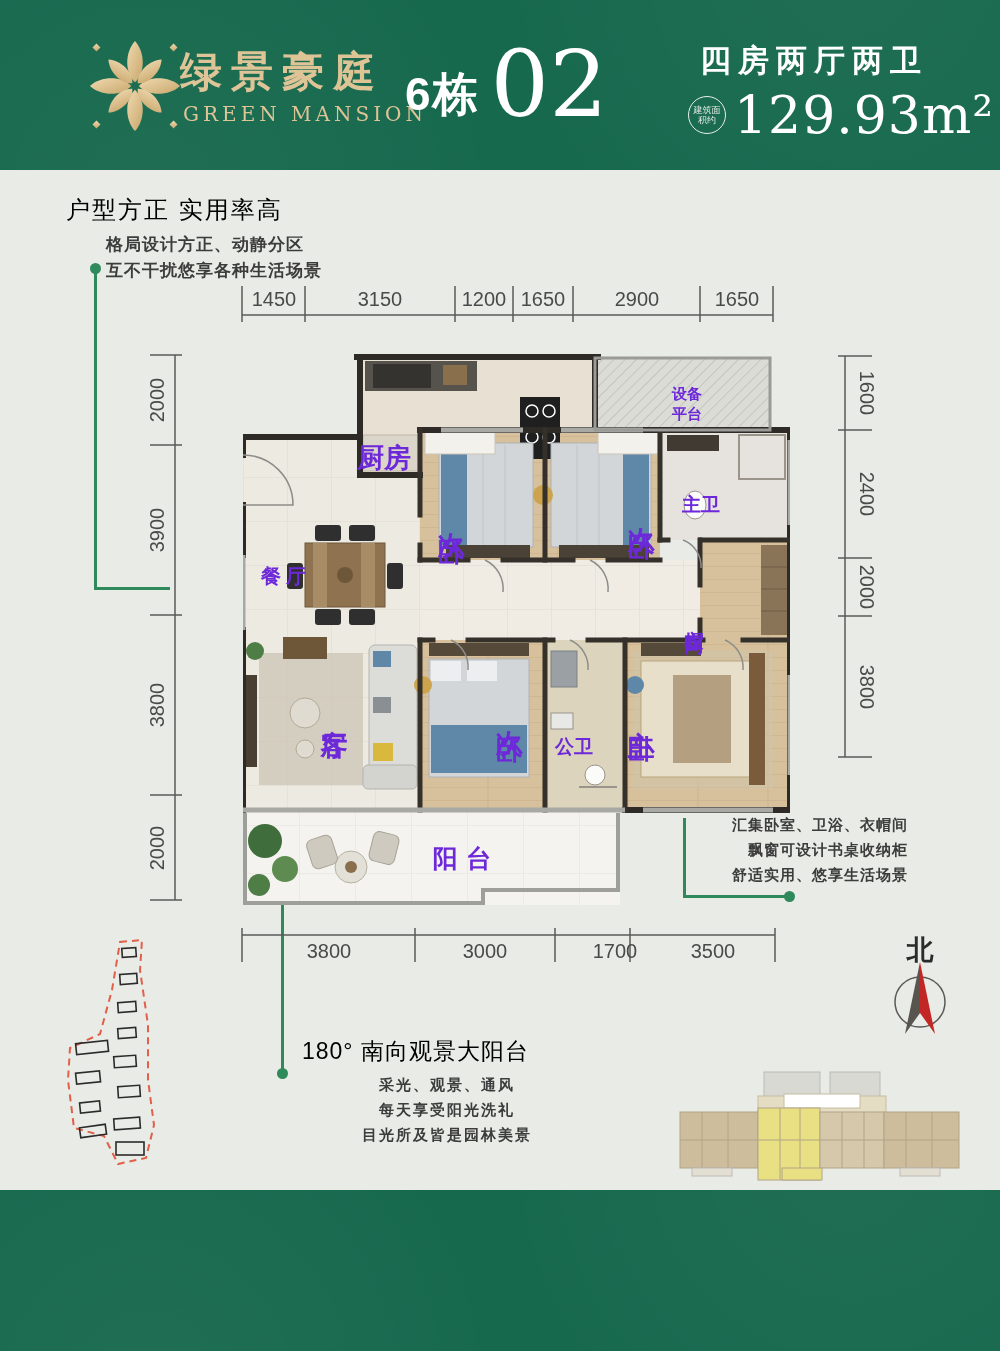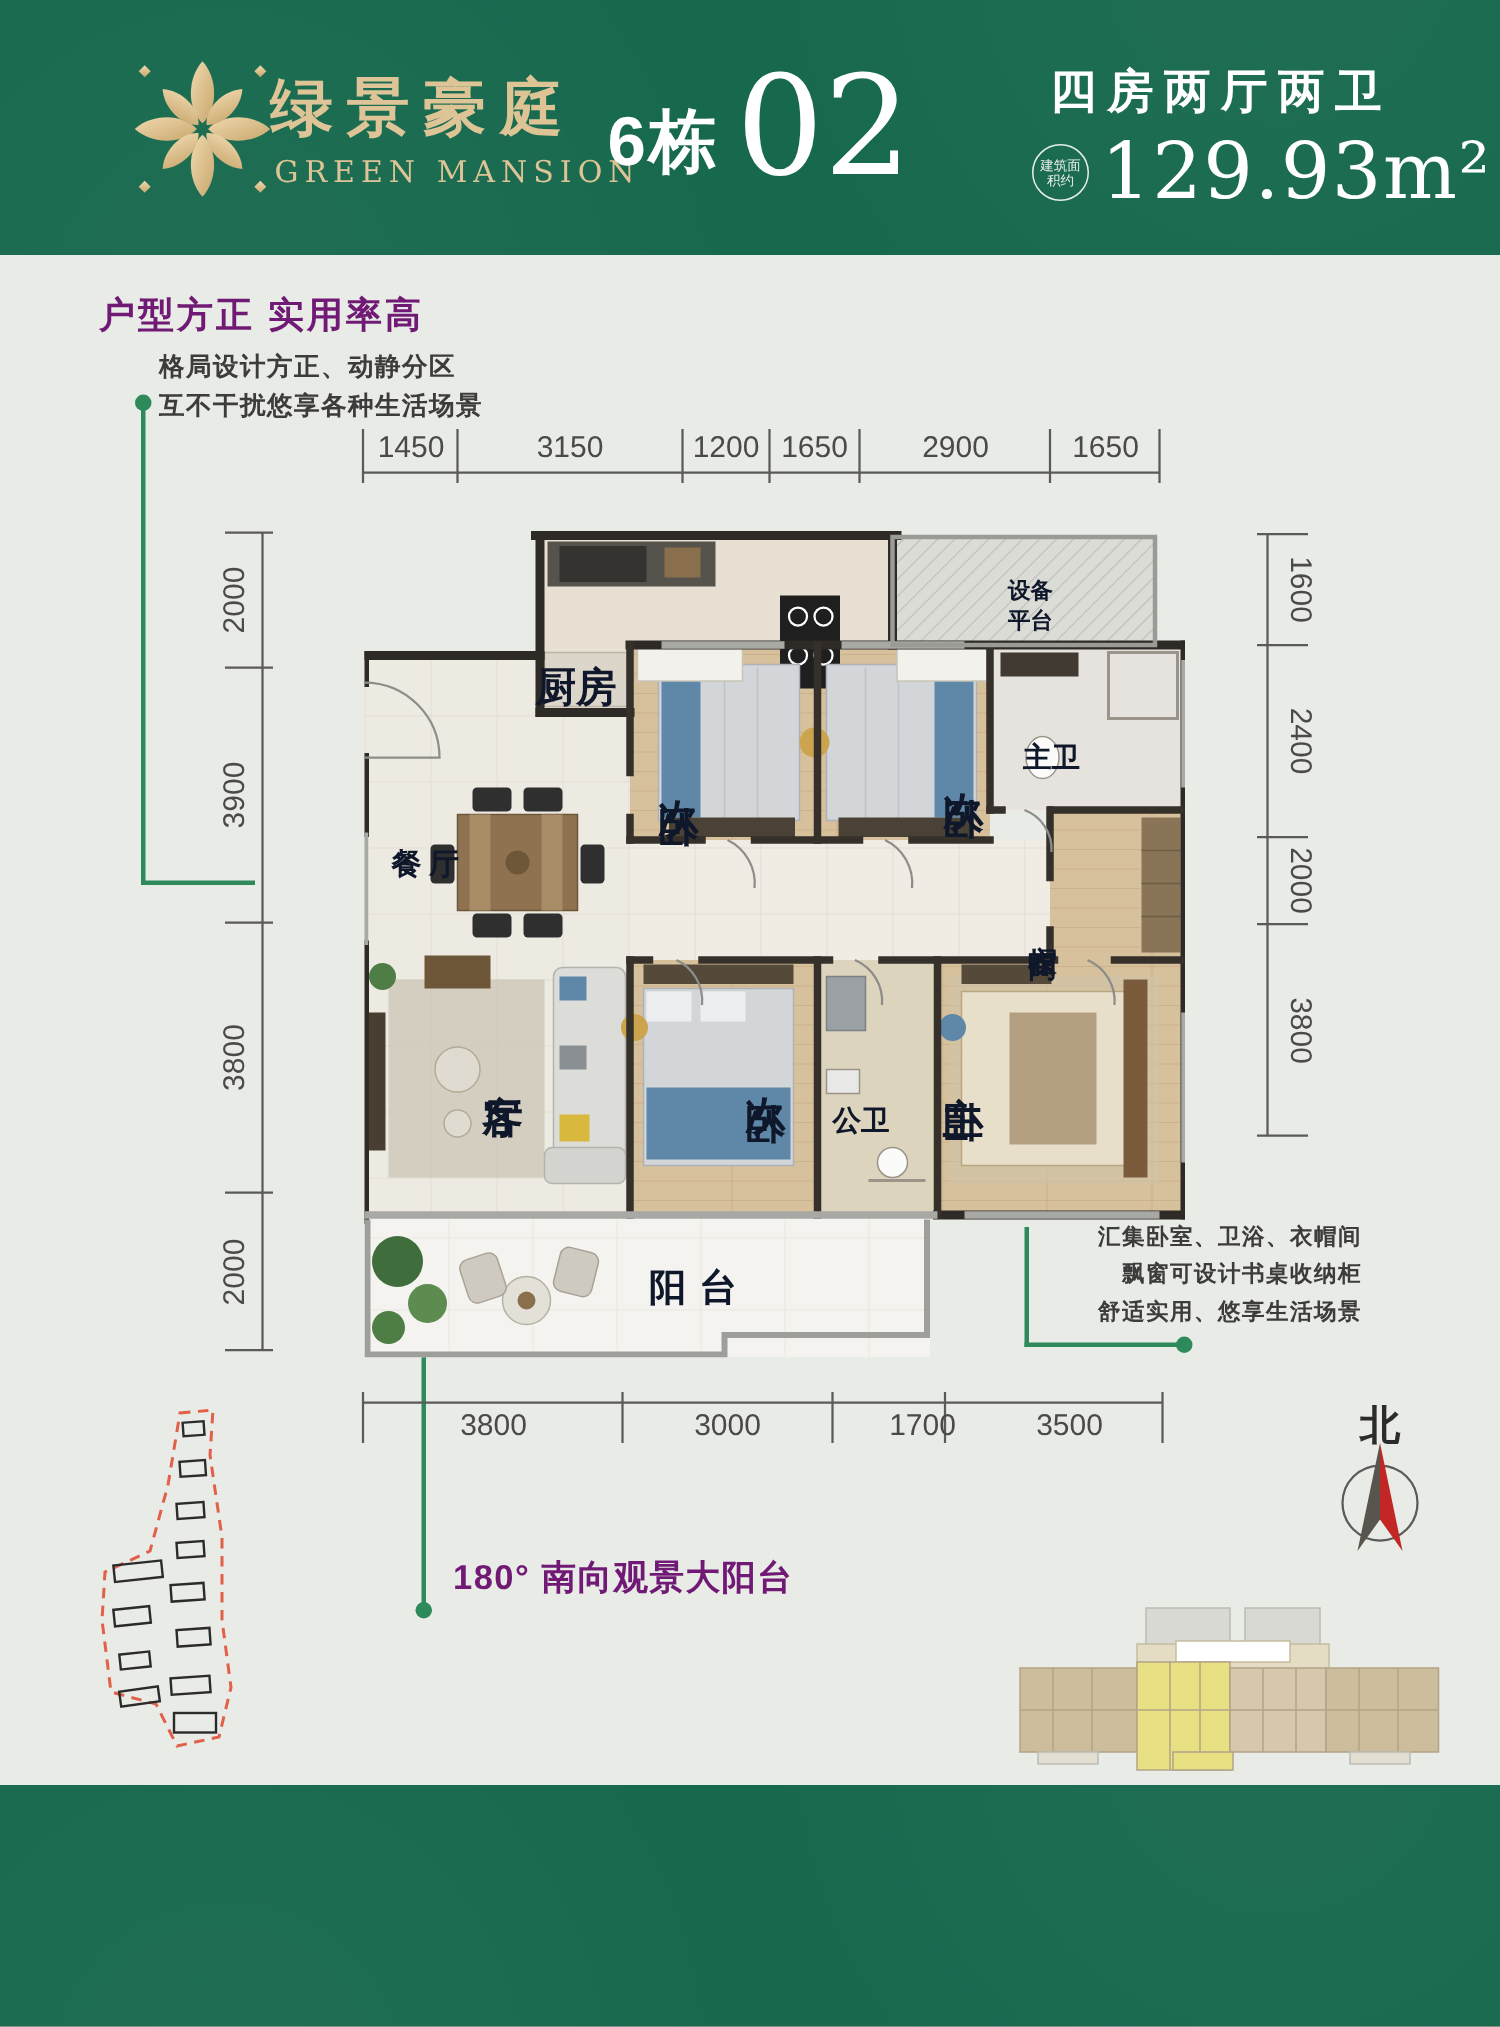--- a/index.html
+++ b/index.html
@@ -26,39 +26,39 @@
   .unit-building { font-size:46px; font-weight:700; letter-spacing:2px; align-self:flex-end; padding-bottom:14px;}
   .unit-number { font-family:"DejaVu Serif", serif; font-size:92px; font-weight:400; margin-left:10px; line-height:110px;}
   .spec-layout { position:absolute; left:700px; top:40px; color:#fff; font-family:"DejaVu Serif", serif;
     font-size:31px; font-weight:700; letter-spacing:7px; }
   .area-row { position:absolute; left:688px; top:85px; display:flex; align-items:center; color:#fff; }
   .area-seal { width:38px; height:38px; border:1.5px solid #e8efe9; border-radius:50%;
     font-size:9px; line-height:1.15; color:#e8efe9; display:flex; align-items:center; justify-content:center;
     text-align:center; padding:3px; flex:0 0 auto; }
   .area-value { font-family:"DejaVu Serif", serif; font-size:52px; margin-left:8px; letter-spacing:1px; }
   
-  .anno-title { color:#701a75; font-weight:700; }
+  .anno-title { color:#000000; font-weight:400; }
   .anno-body { color:#3c3c3c; font-weight:600;margin-left:40px; }
   .anno-left { position:absolute; left:66px; top:194px; }
   .anno-left .anno-title { font-size:24px; letter-spacing:2px; }
   .anno-left .anno-body { font-size:17px; line-height:1.55; margin-top:6px; letter-spacing:1px;}
   .anno-master { position:absolute; left:712px; top:808px; }
   .anno-master .anno-title { font-size:23px; letter-spacing:2px; margin-left:16px;}
   .anno-master .anno-body { font-size:15px; line-height:1.65; margin-top:5px; margin-left:20px; letter-spacing:1px;text-align:right;}
   .anno-balcony { position:absolute; left:302px; top:1036px; width:250px; }
   .anno-balcony .anno-title { font-size:23px; letter-spacing:1px; }
   .anno-balcony .anno-body { font-size:15px; line-height:1.65; margin-top:6px; text-align:center; letter-spacing:2px;}
   .leader { position:absolute; background:#2e8a5a; }
   .leader-dot { position:absolute; width:11px; height:11px; border-radius:50%; background:#2e8a5a; }
   
   .dim { position:absolute; color:#4a4a4a; font-size:20px; transform:translate(-50%,-50%); white-space:nowrap;}
   .dim.rot-l { transform:translate(-50%,-50%) rotate(-90deg); }
   .dim.rot-r { transform:translate(-50%,-50%) rotate(90deg); }
   
-  .room-label { position:absolute; transform:translate(-50%,-50%); color:#0f172a;
+  .room-label { position:absolute; transform:translate(-50%,-50%); color:#6d28d9;
     font-family:"DejaVu Serif", serif; font-weight:700; white-space:nowrap; }
   .room-label.v { writing-mode:vertical-rl; letter-spacing:4px; }
   
   .north-char { position:absolute; left:920px; top:932px; transform:translateX(-50%);
     font-size:27px; font-weight:800; color:#2b2b2b; }
 </style>
 </head>
 <body>
 
 <div id="page">
@@ -120,20 +120,25 @@
       <div>飘窗可设计书桌收纳柜</div>
       <div>舒适实用、悠享生活场景</div>
     </div>
   </div>
   <div class="leader" style="left:683px; top:818px; width:3px; height:80px;"></div>
   <div class="leader" style="left:683px; top:895px; width:105px; height:3px;"></div>
   <div class="leader-dot" style="left:784px; top:891px;"></div>
 
   <div class="anno-balcony">
     <div class="anno-title">180° 南向观景大阳台</div>
+    <div class="anno-body">
+      <div>采光、观景、通风</div>
+      <div>每天享受阳光洗礼</div>
+      <div>目光所及皆是园林美景</div>
+    </div>
   </div>
   <div class="leader" style="left:281px; top:888px; width:3px; height:184px;"></div>
   <div class="leader-dot" style="left:277px; top:1068px;"></div>
 
   <svg style="position:absolute; left:0; top:0;" width="1000" height="1190">
     <g stroke="#5a5a5a" stroke-width="1.5">
 
       <line x1="242" y1="315" x2="773" y2="315"></line>
       <line x1="242" y1="286" x2="242" y2="322"></line>
         <line x1="305" y1="286" x2="305" y2="322"></line>

